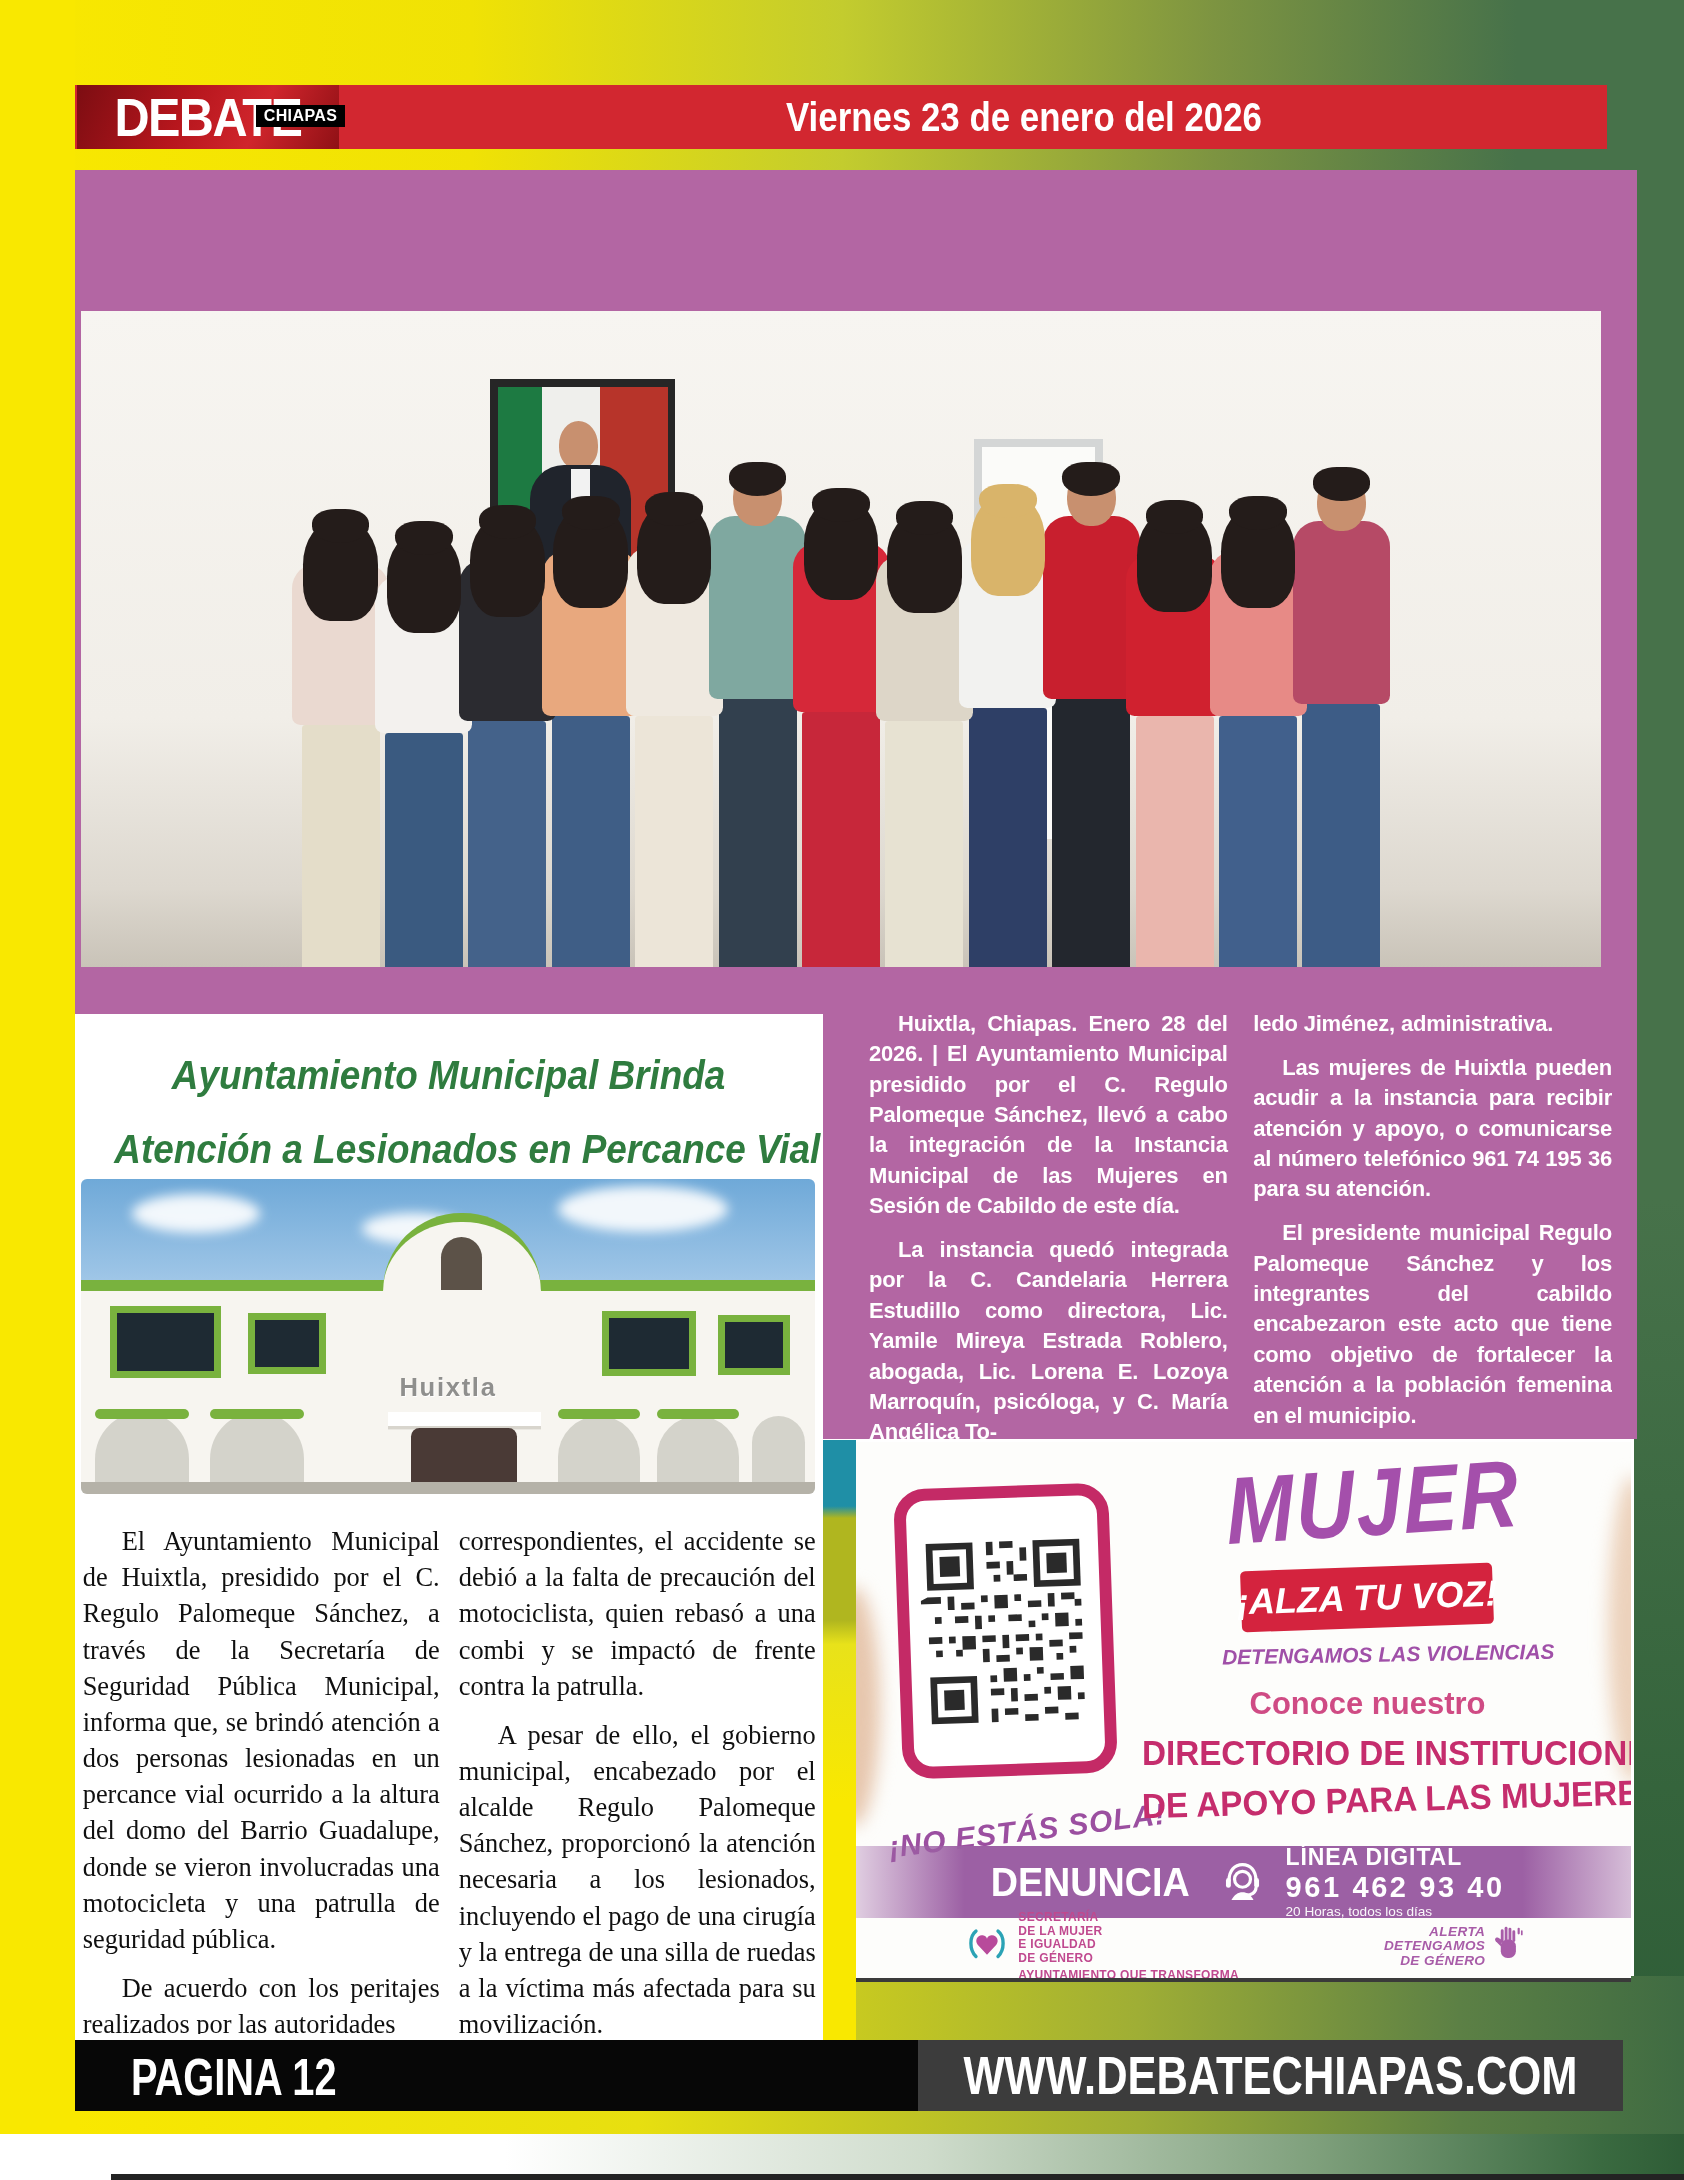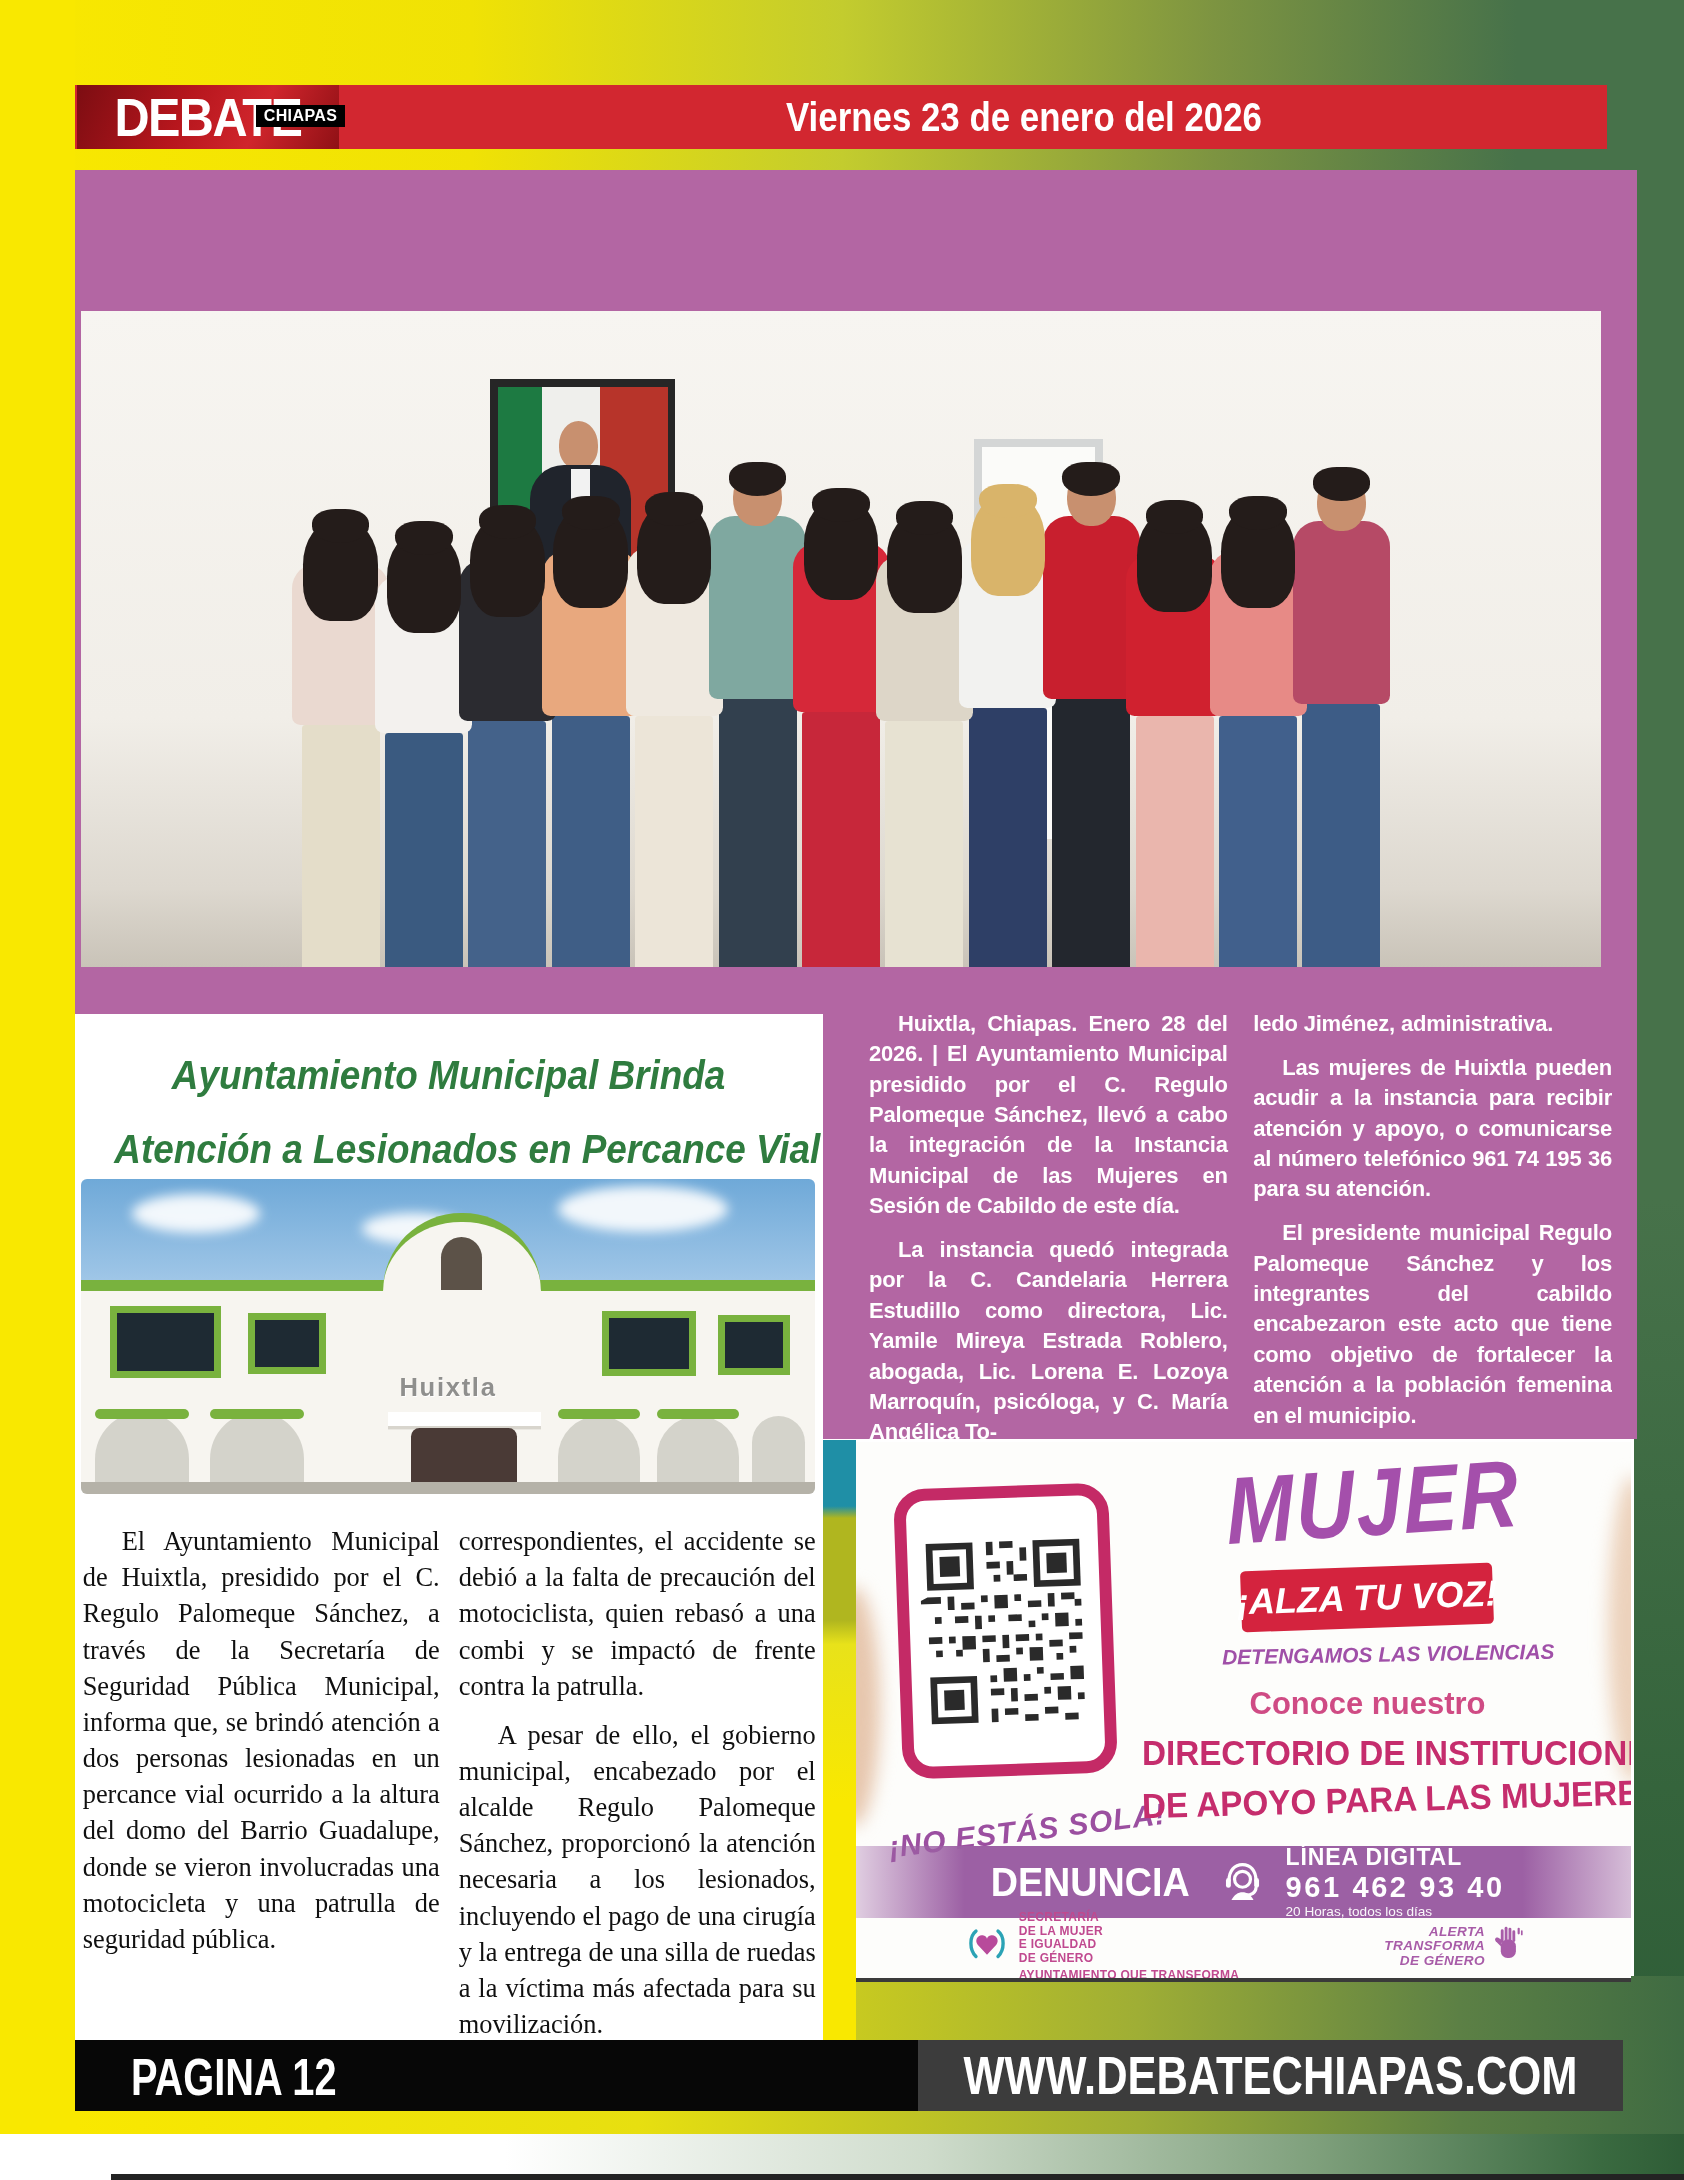--- a/index.html
+++ b/index.html
@@ -275,20 +275,21 @@
         <div class="balcony"></div>
         <div class="entry"></div>
         <div class="building-sign">Huixtla</div>
         <div class="street"></div>
       </div>
     </div>
 
     <div class="story2-body">
       <div class="serif-col">
         <p>El Ayuntamiento Municipal de Huixtla, presidido por el C. Regulo Palomeque Sánchez, a través de la Secretaría de Seguridad Pública Municipal, informa que, se brindó atención a dos personas lesionadas en un percance vial ocurrido a la altura del domo del Barrio Guadalupe, donde se vieron involucradas una motocicleta y una patrulla de seguridad pública.</p>
+        <p>De acuerdo con los peritajes realizados por las autoridades</p>
       </div>
       <div class="serif-col">
         <p class="cont">correspondientes, el accidente se debió a la falta de precaución del motociclista, quien rebasó a una combi y se impactó de frente contra la patrulla.</p>
         <p>A pesar de ello, el gobierno municipal, encabezado por el alcalde Regulo Palomeque Sánchez, proporcionó la atención necesaria a los lesionados, incluyendo el pago de una cirugía y la entrega de una silla de ruedas a la víctima más afectada para su movilización.</p>
       </div>
     </div>
   </div>
 
   <div class="gutter"></div>
 
@@ -351,21 +352,21 @@
           <span>SECRETARÍA</span>
           <span>DE LA MUJER</span>
           <span>E IGUALDAD</span>
           <span>DE GÉNERO</span>
           <span class="logo-sec-bottom">AYUNTAMIENTO QUE TRANSFORMA</span>
         </span>
       </div>
       <div class="logo-alerta">
         <span class="logo-alerta-text">
           <span>ALERTA</span>
-          <span>TRANSFORMA</span>
+          <span>DETENGAMOS</span>
           <span>DE GÉNERO</span>
         </span>
         <span>
           <svg width="31" height="37" viewBox="0 0 36 44" xmlns="http://www.w3.org/2000/svg" fill="#a85ca8">
             <rect x="10" y="16" width="18" height="22" rx="8"></rect>
             <rect x="10" y="4" width="3.4" height="16" rx="1.7"></rect>
             <rect x="14.6" y="1" width="3.4" height="18" rx="1.7"></rect>
             <rect x="19.2" y="2" width="3.4" height="17" rx="1.7"></rect>
             <rect x="23.8" y="5" width="3.4" height="14" rx="1.7"></rect>
             <path d="M10 24 4 18c-2-2 0-5 3-4l5 3z"></path>

